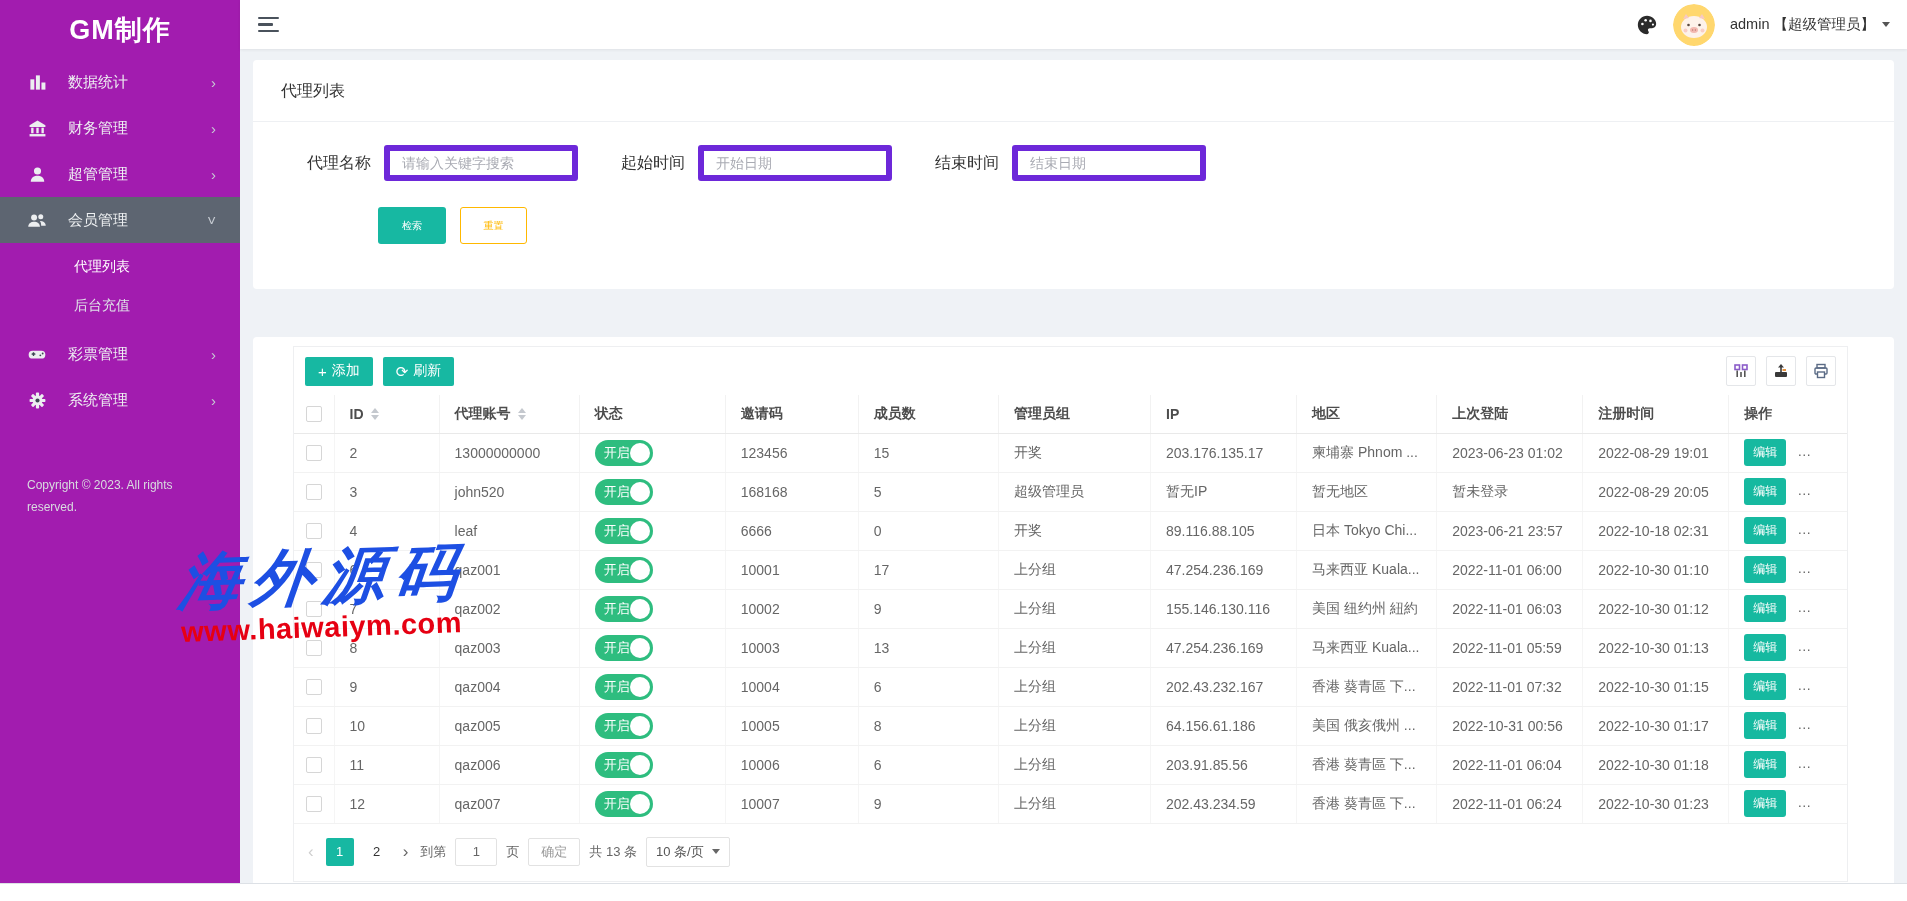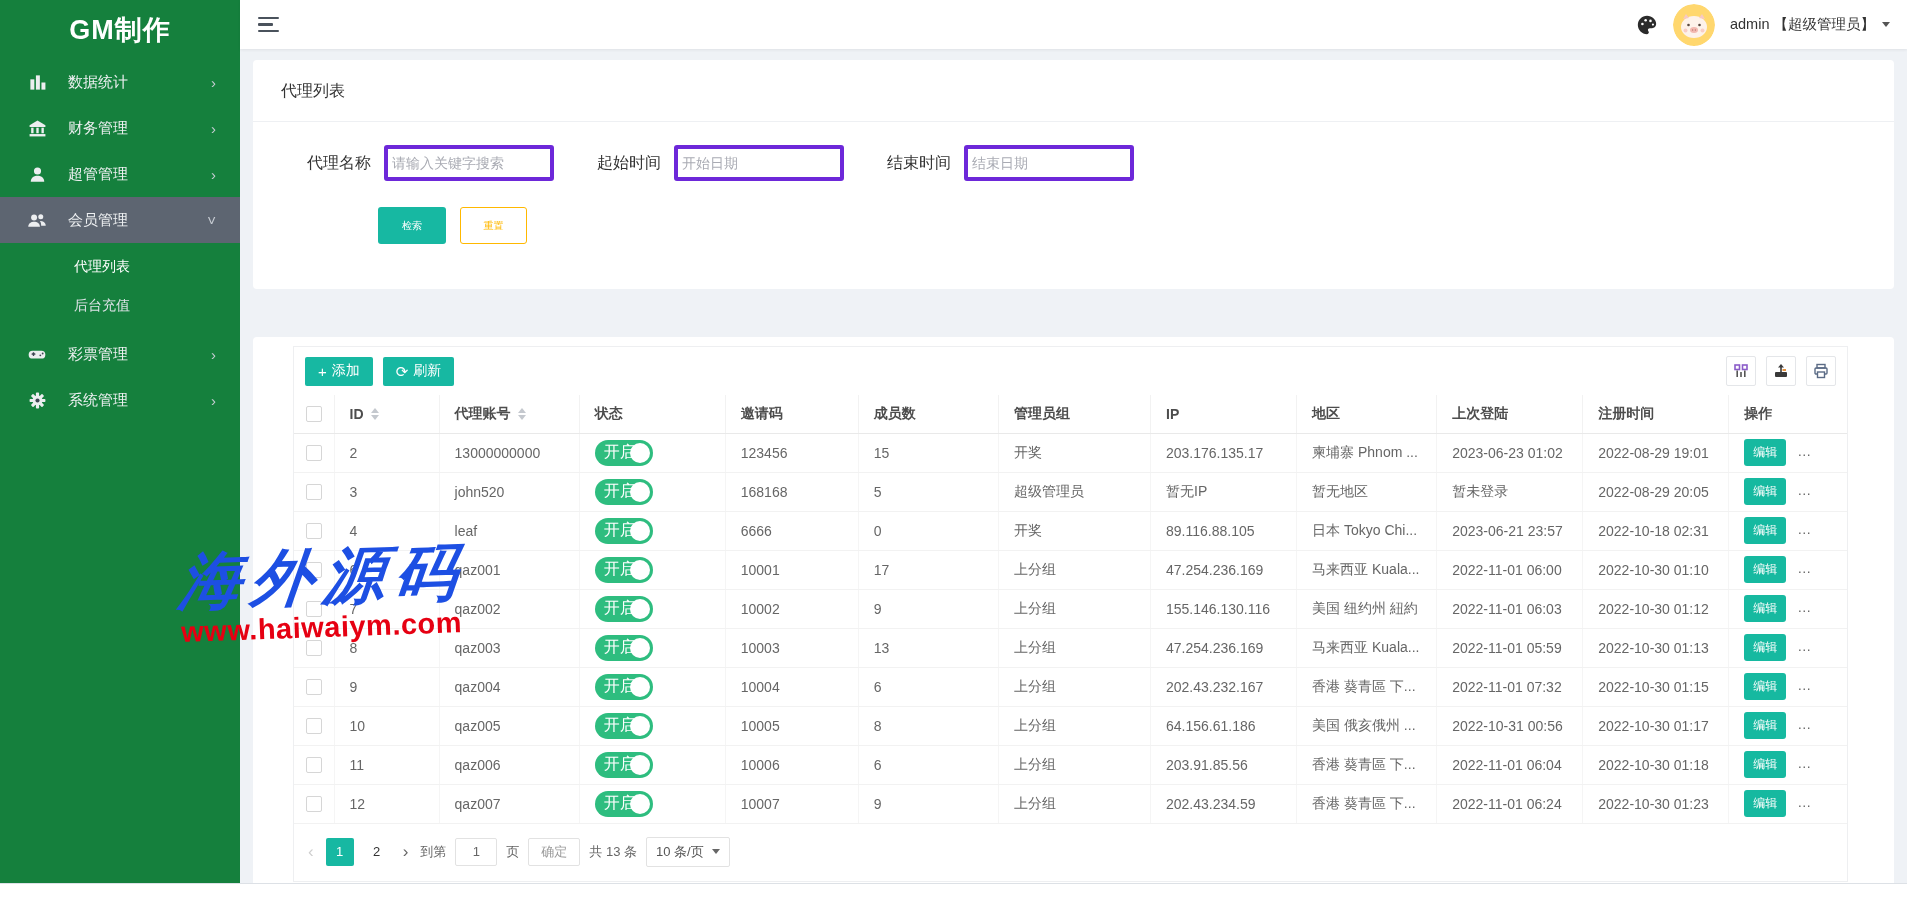--- a/index.html
+++ b/index.html
@@ -4,21 +4,21 @@
 <style>
   * { box-sizing: border-box; margin: 0; padding: 0; }
   html,body { width:1907px; height:901px; }
   body {
     font-family: "Liberation Sans", "DejaVu Sans", sans-serif;
     background:#fff; overflow:hidden; position:relative;
   }
   .app { display:flex; height:884px; border-bottom:1px solid #dde1e6; }
 
   
-  .sidebar { width:240px; flex-shrink:0; background:#15803d; color:#eef0f2; position:relative; }
+  .sidebar { width:240px; flex-shrink:0; background:#a21caf; color:#eef0f2; position:relative; }
   .logo { height:59px; display:flex; align-items:center; justify-content:center;
           font-size:27px; font-weight:bold; color:#fff; letter-spacing:1px; }
   .menu-item { height:46px; display:flex; align-items:center; padding:0 24px 0 27px;
                font-size:15px; color:#eef0f2; cursor:pointer; }
   .menu-item.active { background:#5d6571; }
   .micon { width:20px; height:20px; margin-right:21px; display:flex; align-items:center; justify-content:center; }
   .chev { margin-left:auto; color:#c7ccd3; font-size:15px; line-height:1; }
   .submenu { padding:4px 0 6px 0; }
   .submenu-item { height:39px; line-height:39px; padding-left:74px; font-size:14px; color:#dfe3e8; cursor:pointer; }
   .submenu-item.current { color:#ffffff; }
@@ -39,22 +39,22 @@
   .caret { width:0; height:0; border-left:4.5px solid transparent; border-right:4.5px solid transparent; border-top:5.5px solid #555; }
 
   .content { flex:1; padding:11px 13px; overflow:hidden; }
   .card { background:#fff; border-radius:4px; }
 
   
   .card-title-row { padding:21px 28px 19px 28px; border-bottom:1px solid #eef0f3; }
   .page-title { font-size:16px; color:#333; font-weight:500; }
   .filter-row { display:flex; align-items:center; padding:23px 0 0 54px; }
   .f-label { font-size:16px; color:#333; margin-right:13px; }
-  .f-input { width:170px; height:36px; border:4px solid #6d28d9; border-radius:3px;
-             padding:0 4px; font-size:14px; color:#333; background:#fff; outline:none; }
+  .f-input { width:194px; height:36px; border:6px solid #6d28d9; border-radius:3px;
+             padding:0 12px; font-size:14px; color:#333; background:#fff; outline:none; }
   .f-input::placeholder { color:#a9abb3; }
   .gap-lg { margin-right:43px; }
   .btn-row { padding:26px 0 45px 125px; display:flex; gap:14px; }
   .btn { border:none; cursor:pointer; font-size:10px; border-radius:3px; }
   .btn-search { width:68px; height:37px; background:#17b8a2; color:#fff; }
   .btn-reset  { width:67px; height:37px; background:#fff; color:#ffb800; border:1px solid #ffb800; }
   .card-search { margin-bottom:48px; }
 
   
   .card-table { padding:9px 46px 10px 40px; }
@@ -78,21 +78,21 @@
   .c-check { text-align:center; padding:0; }
   .cb { display:inline-block; width:16px; height:16px; border:1px solid #d6d6d6; border-radius:2px; background:#fff; vertical-align:middle; cursor:pointer; }
   .th-flex { display:flex; align-items:center; gap:7px; }
   .sort { display:inline-flex; flex-direction:column; gap:2px; cursor:pointer; }
   .sort i { width:0; height:0; border-left:4.5px solid transparent; border-right:4.5px solid transparent; display:block; }
   .sort .up { border-bottom:5px solid #c4c8ce; }
   .sort .dn { border-top:5px solid #c4c8ce; }
 
   .switch { display:inline-flex; align-items:center; width:58px; height:26px; border-radius:13px;
             background:#2ebd7f; position:relative; cursor:pointer; }
-  .switch-label { color:#fff; font-size:16px; padding-left:9px; }
+  .switch-label { color:#fff; font-size:13px; padding-left:9px; }
   .knob { position:absolute; right:3px; top:3px; width:20px; height:20px; border-radius:50%; background:#fff; }
 
   .btn-edit { background:#16b9a0; color:#fff; border:none; border-radius:3px; font-size:12px; padding:5px 9px; margin-right:7px; cursor:pointer; }
   .btn-del  { background:#ff5722; color:#fff; border:none; border-radius:3px; font-size:12px; padding:5px 9px; cursor:pointer; }
 
   
   .pager { display:flex; align-items:center; padding:13px 0 14px 11px; font-size:13px; color:#666; gap:9px; }
   .pg-chev { font-size:17px; line-height:1; cursor:pointer; padding:0 3px; }
   .pg-prev { color:#cfcfcf; }
   .pg-next { color:#666; }
@@ -210,20 +210,24 @@
               <rect x="10" y="2" width="4" height="20" rx="1" transform="rotate(-45 12 12)"></rect>
               <circle cx="12" cy="12" r="6.2"></circle>
             </g>
             <circle cx="12" cy="12" r="2.6" fill="#3d4653"></circle>
           </svg>
       </span>
       <span>系统管理</span>
       <span class="chev">›</span>
     </div>
 
+    <div class="copyright">
+      <div>Copyright © 2023. All rights</div>
+      <div>reserved.</div>
+    </div>
   </aside>
 
   <div class="main">
 
     <div class="topbar">
       <div class="burger">
           <span></span>
           <span></span>
           <span></span>
         </div>

